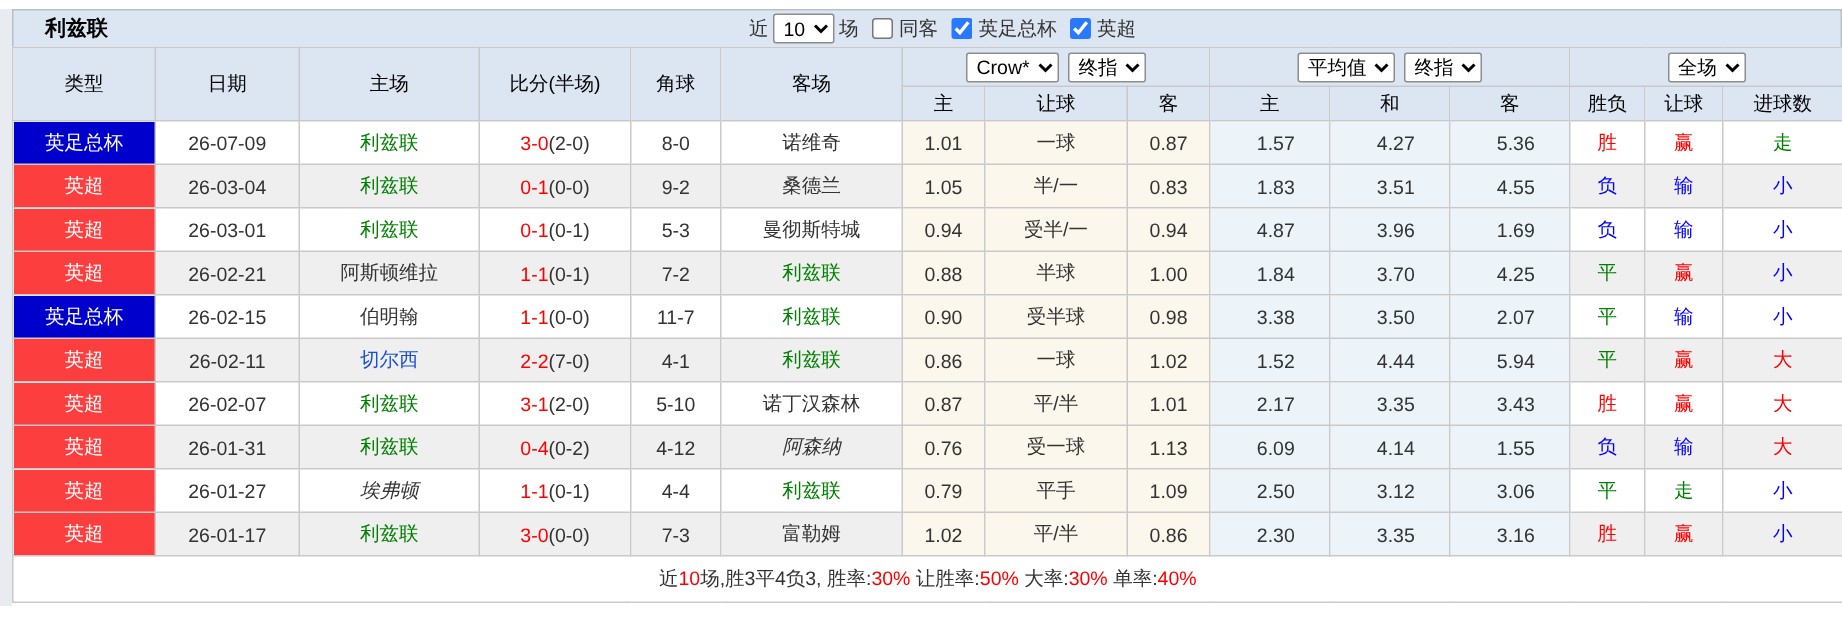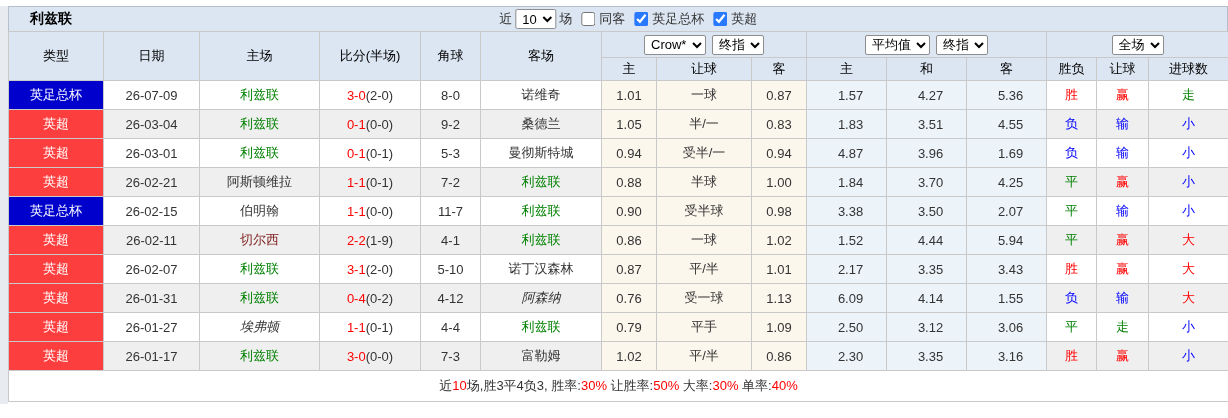--- a/index.html
+++ b/index.html
@@ -229,22 +229,22 @@
           <td class="c-euro">3.50</td>
           <td class="c-euro">2.07</td>
           <td class="c-res" style="color: rgb(0, 128, 0);">平</td>
           <td class="c-res" style="color: rgb(0, 0, 255);">输</td>
           <td class="c-res" style="color: rgb(0, 0, 255);">小</td>
         </tr>
 
         <tr class="data-row odd">
           <td class="c-type" style="background-color: rgb(253, 62, 62);">英超</td>
           <td>26-02-11</td>
-          <td style="color: #7f1d1d;">切尔西</td>
-          <td><span class="s-main">2-2</span><span class="s-half">(1-9)</span></td>
+          <td style="color: #1d4ed8;">切尔西</td>
+          <td><span class="s-main">2-2</span><span class="s-half">(7-0)</span></td>
           <td>4-1</td>
           <td style="color: rgb(0, 128, 0);">利兹联</td>
           <td class="c-asian">0.86</td>
           <td class="c-asian">一球</td>
           <td class="c-asian">1.02</td>
           <td class="c-euro">1.52</td>
           <td class="c-euro">4.44</td>
           <td class="c-euro">5.94</td>
           <td class="c-res" style="color: rgb(0, 128, 0);">平</td>
           <td class="c-res" style="color: rgb(255, 0, 0);">赢</td>

